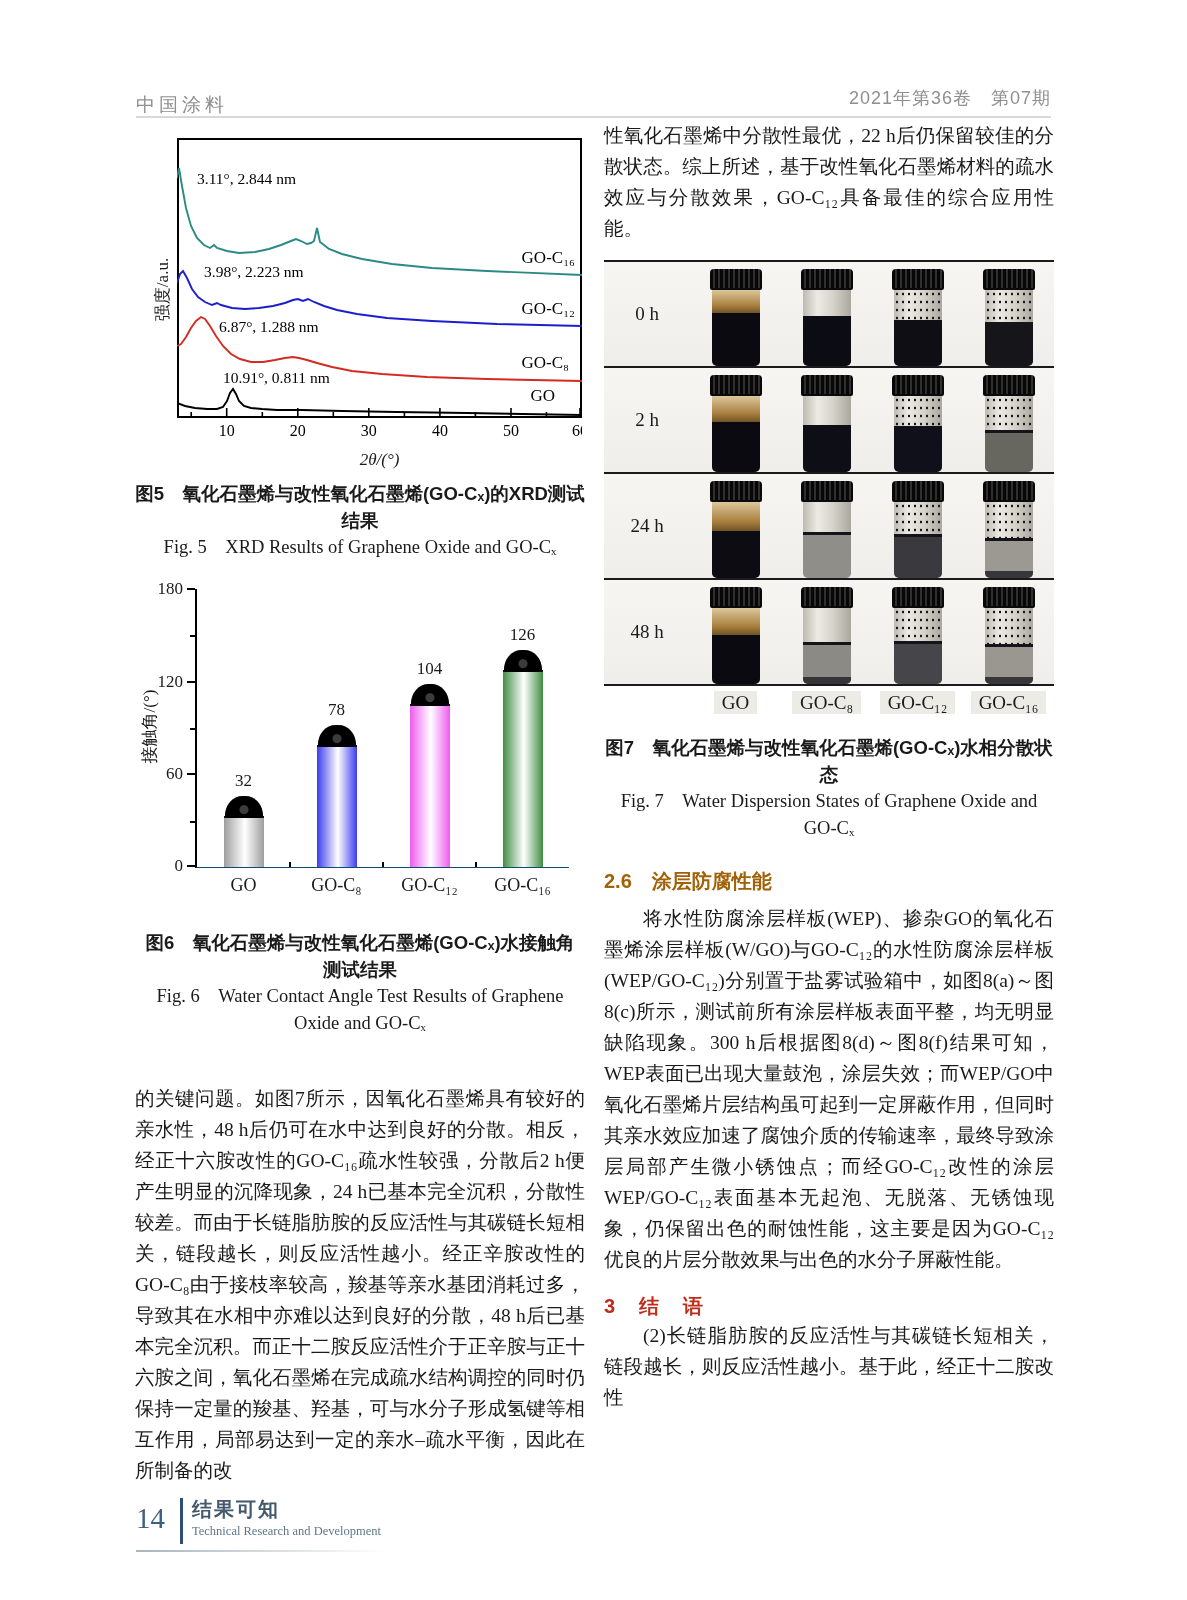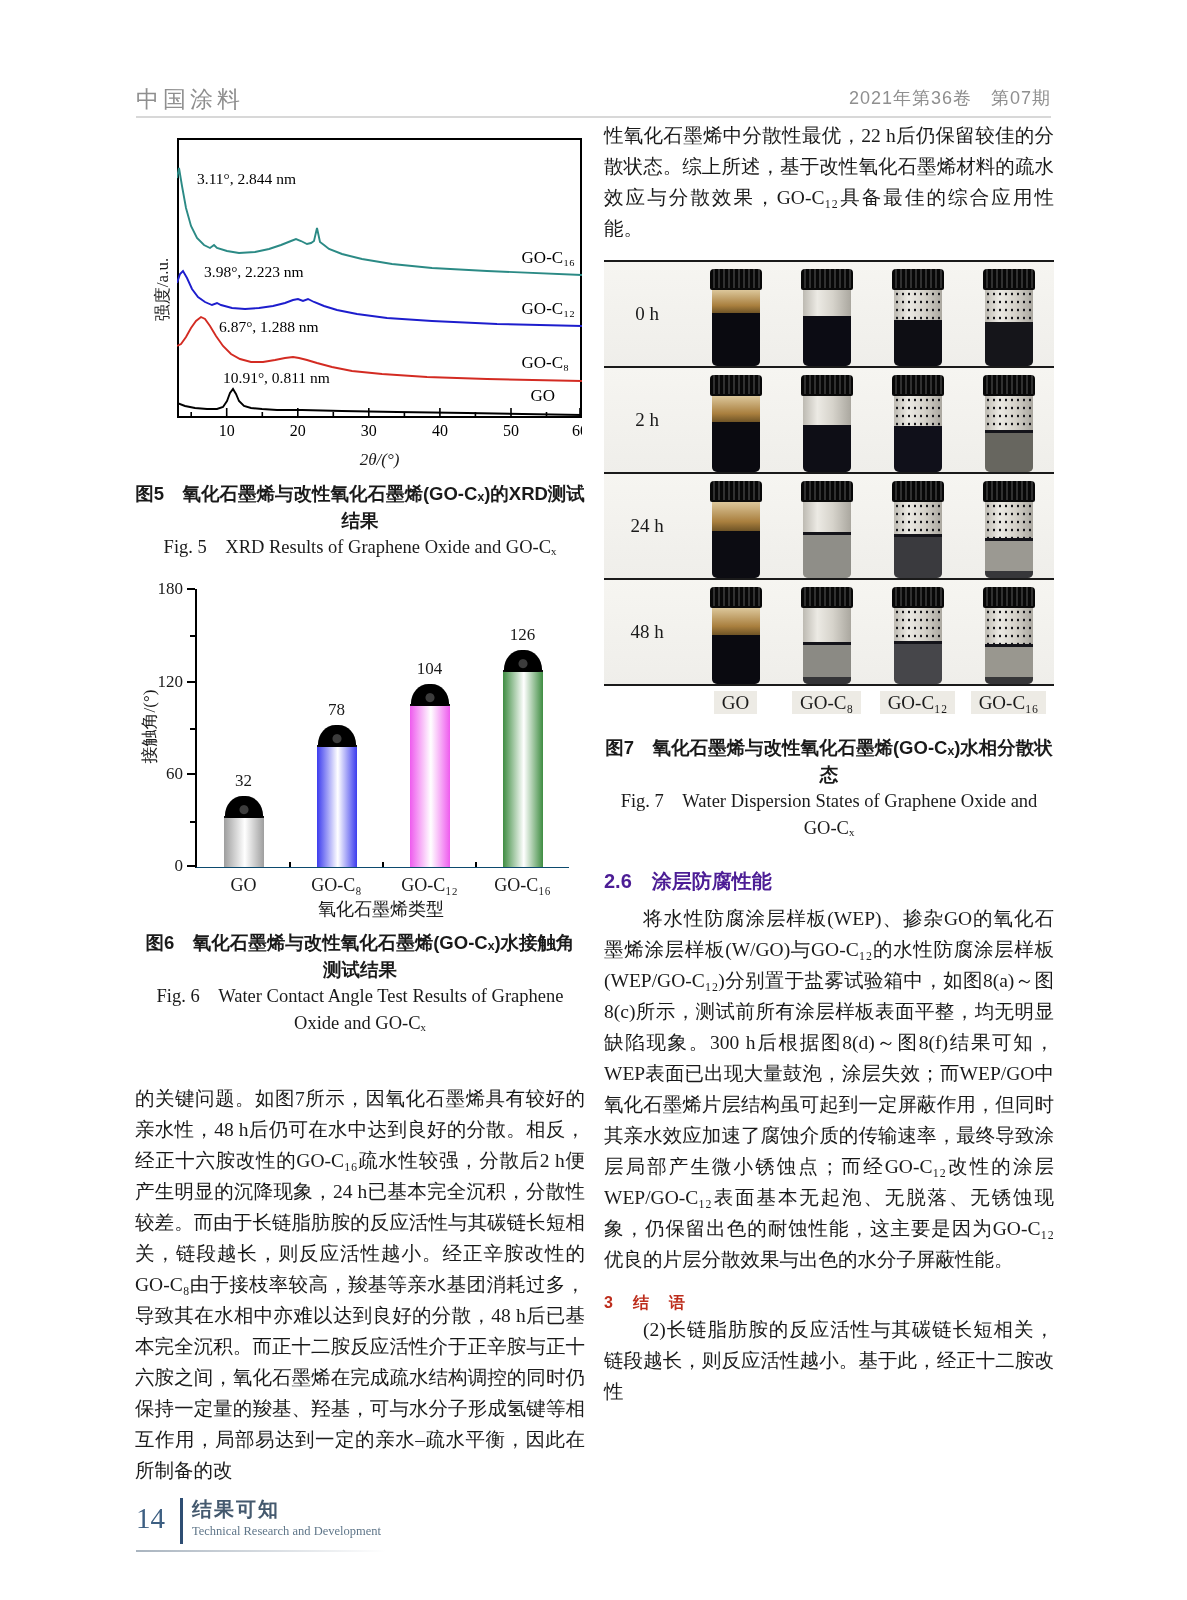--- a/index.html
+++ b/index.html
@@ -1,19 +1,19 @@
 <!DOCTYPE html>
 <html><head>
 <meta charset="utf-8">
 <style>
   html,body{margin:0;padding:0;background:#fff;}
   .page{position:relative;width:1187px;height:1600px;background:#ffffff;overflow:hidden;
         font-family:"Liberation Serif","DejaVu Serif",serif;color:#1a1a1a;}
   
-  .hdr-journal{position:absolute;left:136px;top:84px;font-size:23px;color:#8f8f8f;letter-spacing:4px;
+  .hdr-journal{position:absolute;left:136px;top:92px;font-size:19px;color:#8f8f8f;letter-spacing:4px;
                font-family:"Liberation Sans","DejaVu Sans",sans-serif;}
   .hdr-issue{position:absolute;right:136px;top:86px;font-size:18px;color:#8f8f8f;letter-spacing:1px;
              font-family:"Liberation Sans","DejaVu Sans",sans-serif;}
   .hdr-rule{position:absolute;left:136px;right:136px;top:116px;height:2px;background:#d8d8d8;}
   
   .colL{position:absolute;left:135px;top:128px;width:450px;}
   .colR{position:absolute;left:604px;top:120px;width:450px;}
   
   .xrd-wrap{position:relative;height:352px;}
   .xrd-ylab{position:absolute;left:-4px;top:150px;transform:rotate(-90deg);transform-origin:center;
@@ -59,22 +59,22 @@
          background:linear-gradient(90deg,#bdbab2,#eceae4 30%,#d6d3cb 62%,#aaa79f);}
   .vtop{width:100%;}
   .spk{background-image:radial-gradient(#16161a 0.9px,rgba(0,0,0,0) 1.3px);background-size:6px 8px;}
   .vliq{position:relative;width:100%;}
   .vsed{position:absolute;bottom:0;left:0;right:0;height:7px;background:#26262a;opacity:.85;}
   .vcollabs{display:flex;height:34px;align-items:center;}
   .vcollabs .sp{width:86px;flex:0 0 86px;}
   .vcollab{flex:1;text-align:center;font-size:19px;}
   .vcollab span{background:#edebe5;padding:1px 8px;}
   
-  .sec26{font-family:"Liberation Sans","DejaVu Sans",sans-serif;font-weight:bold;font-size:20px;color:#4c1d95;}
-  .sec3{font-family:"Liberation Sans","DejaVu Sans",sans-serif;font-weight:bold;font-size:16px;color:#bd2d1c;
+  .sec26{font-family:"Liberation Sans","DejaVu Sans",sans-serif;font-weight:bold;font-size:20px;color:#a16207;}
+  .sec3{font-family:"Liberation Sans","DejaVu Sans",sans-serif;font-weight:bold;font-size:20px;color:#bd2d1c;
         letter-spacing:2px;}
   
   .footer{position:absolute;left:136px;top:1494px;width:320px;}
   .f-num{position:absolute;left:0;top:8px;font-size:29px;color:#3d5f82;}
   .f-bar{position:absolute;left:44px;top:4px;width:3px;height:46px;background:#2e4e73;}
   .f-cn{position:absolute;left:56px;top:2px;font-size:20px;font-weight:bold;color:#44596e;
         font-family:"Liberation Sans","DejaVu Sans",sans-serif;letter-spacing:2px;}
   .f-en{position:absolute;left:56px;top:30px;font-size:12.5px;color:#5f7689;}
   .f-rule{position:absolute;left:0;top:56px;width:250px;height:2px;
           background:linear-gradient(90deg,#a9b4bf,rgba(255,255,255,0));}
@@ -185,21 +185,20 @@
           <div class="bar-val">126</div>
           <div class="droplet"></div>
           <div class="bar" style="height: 195px; background: linear-gradient(90deg, rgb(63, 141, 66) 0%, rgb(255, 255, 255) 52%, rgb(63, 141, 66) 100%);"></div>
         </div>
 
         <div class="catlab" style="left:calc(12.5% - 45px)">GO</div>
         <div class="catlab" style="left:calc(37.5% - 45px)">GO-C₈</div>
         <div class="catlab" style="left:calc(62.5% - 45px)">GO-C₁₂</div>
         <div class="catlab" style="left:calc(87.5% - 45px)">GO-C₁₆</div>
       </div>
-      <div class="f6-xlab">氧化石墨烯类型</div>
     </div>
 
     <div class="cap" style="margin-top:4px">
       <div class="cap-cn">图6　氧化石墨烯与改性氧化石墨烯(GO-Cₓ)水接触角</div>
       <div class="cap-cn">测试结果</div>
       <div class="cap-en">Fig. 6　Water Contact Angle Test Results of Graphene</div>
       <div class="cap-en">Oxide and GO-Cₓ</div>
     </div>
 
     <div class="para" style="margin-top:46px">的关键问题。如图7所示，因氧化石墨烯具有较好的亲水性，48 h后仍可在水中达到良好的分散。相反，经正十六胺改性的GO-C₁₆疏水性较强，分散后2 h便产生明显的沉降现象，24 h已基本完全沉积，分散性较差。而由于长链脂肪胺的反应活性与其碳链长短相关，链段越长，则反应活性越小。经正辛胺改性的GO-C₈由于接枝率较高，羧基等亲水基团消耗过多，导致其在水相中亦难以达到良好的分散，48 h后已基本完全沉积。而正十二胺反应活性介于正辛胺与正十六胺之间，氧化石墨烯在完成疏水结构调控的同时仍保持一定量的羧基、羟基，可与水分子形成氢键等相互作用，局部易达到一定的亲水–疏水平衡，因此在所制备的改</div>

